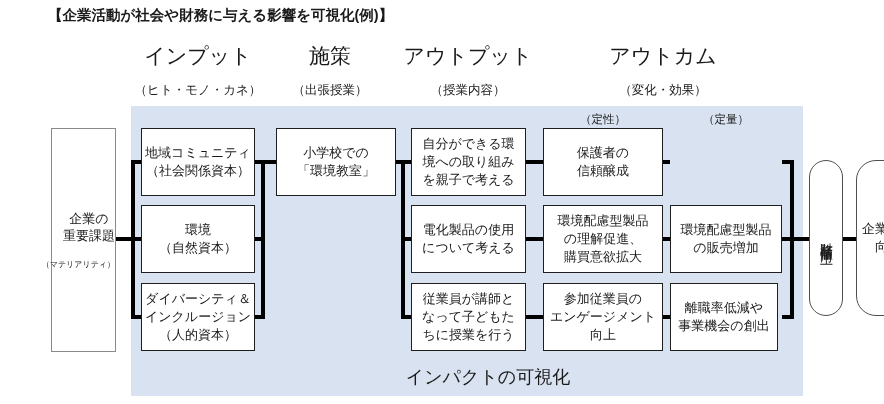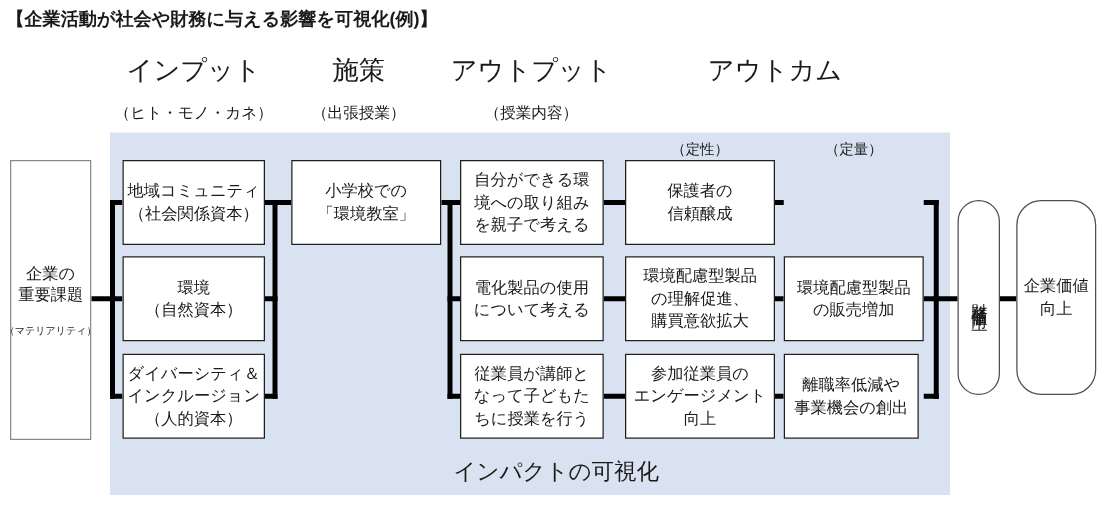--- a/index.html
+++ b/index.html
@@ -2,30 +2,30 @@
 <html style="--band: #d9e2f0; --box_border: #1f1f1f; --outer_box_border: #8a8a8a; --value_box_border: #4f4f4f; --connector: #000000; --text: #1a1a1a;"><head>
 <meta charset="utf-8">
 <style>
   :root{
     --band:#d9e2f0; --box_border:#1f1f1f; --outer_box_border:#8a8a8a;
     --value_box_border:#4f4f4f; --connector:#000000; --text:#1a1a1a;
   }
   html,body{margin:0;padding:0;background:#fff;}
   .stage{position:relative;width:884px;height:404px;background:#ffffff;overflow:hidden;
          font-family:"Liberation Sans",sans-serif;color:var(--text);}
-  .abs{position:absolute;box-sizing:border-box;}
+  .abs{position:absolute;box-sizing:border-box;margin-left:43px;}
   .title{font-size:14.5px;font-weight:700;white-space:pre-line;}
   .head{font-size:21px;font-weight:500;text-align:center;white-space:nowrap;}
   .sub{font-size:12.5px;font-weight:400;text-align:center;white-space:nowrap;}
   .minor{font-size:11.5px;}
   .band{background:var(--band);}
   .box{border:1.5px solid var(--box_border);background:#ffffff;display:flex;flex-direction:column;
        align-items:center;justify-content:center;text-align:center;font-size:13px;line-height:1.38;
        white-space:pre-line;}
-  .outer{border-color:var(--outer_box_border);}
+  .outer{border-color:var(--outer_box_border);align-items:flex-end;}
   .outer2{border-color:var(--value_box_border);border-radius:20px;}
   .note{font-size:8px;margin-top:14px;white-space:nowrap;}
   .vtext{writing-mode:vertical-rl;text-orientation:upright;letter-spacing:2px;font-size:13px;}
   .conn{background:var(--connector);}
   .caption{font-size:18px;font-weight:500;text-align:center;white-space:nowrap;}
 </style>
 </head>
 <body>
 
 <div class="stage">
@@ -35,20 +35,21 @@
   <div class="abs title" style="left:5px;top:6px;width:600px">【企業活動が社会や財務に与える影響を可視化(例)】</div>
 
   <div class="abs head" style="left:75px;top:42px;width:160px">インプット</div>
   <div class="abs head" style="left:227px;top:42px;width:120px">施策</div>
   <div class="abs head" style="left:345px;top:42px;width:160px">アウトプット</div>
   <div class="abs head" style="left:540px;top:42px;width:160px">アウトカム</div>
 
   <div class="abs sub" style="left:75px;top:82px;width:160px">（ヒト・モノ・カネ）</div>
   <div class="abs sub" style="left:227px;top:82px;width:120px">（出張授業）</div>
   <div class="abs sub" style="left:345px;top:82px;width:160px">（授業内容）</div>
+  <div class="abs sub" style="left:540px;top:82px;width:160px">（変化・効果）</div>
 
   <div class="abs sub minor" style="left:500px;top:112px;width:120px">（定性）</div>
   <div class="abs sub minor" style="left:627px;top:112px;width:112px">（定量）</div>
 
   <div class="abs conn" style="left:73px;top:237px;width:19px;height:4px"></div>
   <div class="abs conn" style="left:88px;top:160px;width:4px;height:159px"></div>
   <div class="abs conn" style="left:88px;top:160px;width:10px;height:4px"></div>
   <div class="abs conn" style="left:88px;top:237px;width:10px;height:4px"></div>
   <div class="abs conn" style="left:88px;top:315px;width:10px;height:4px"></div>
   <div class="abs conn" style="left:212px;top:160px;width:10px;height:4px"></div>

